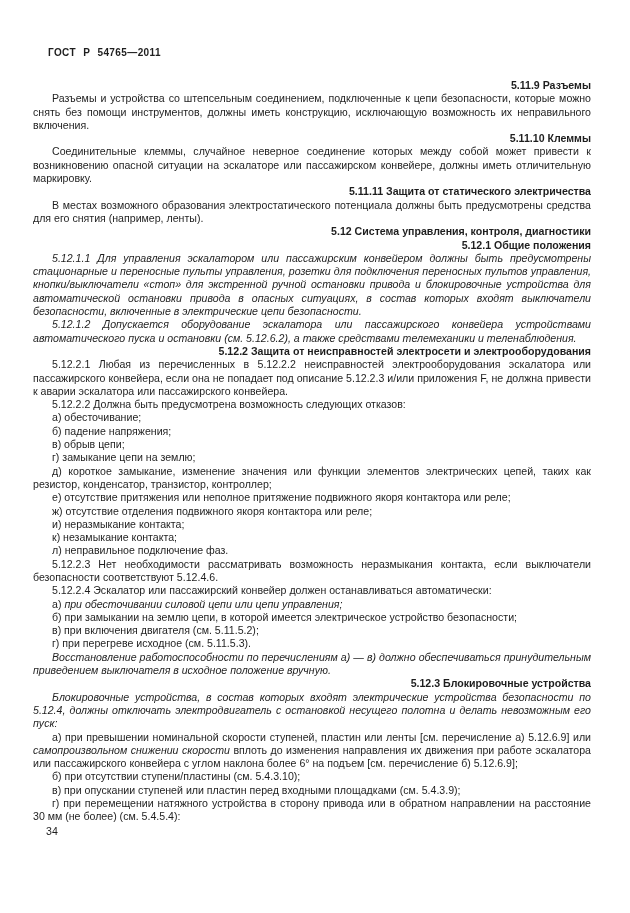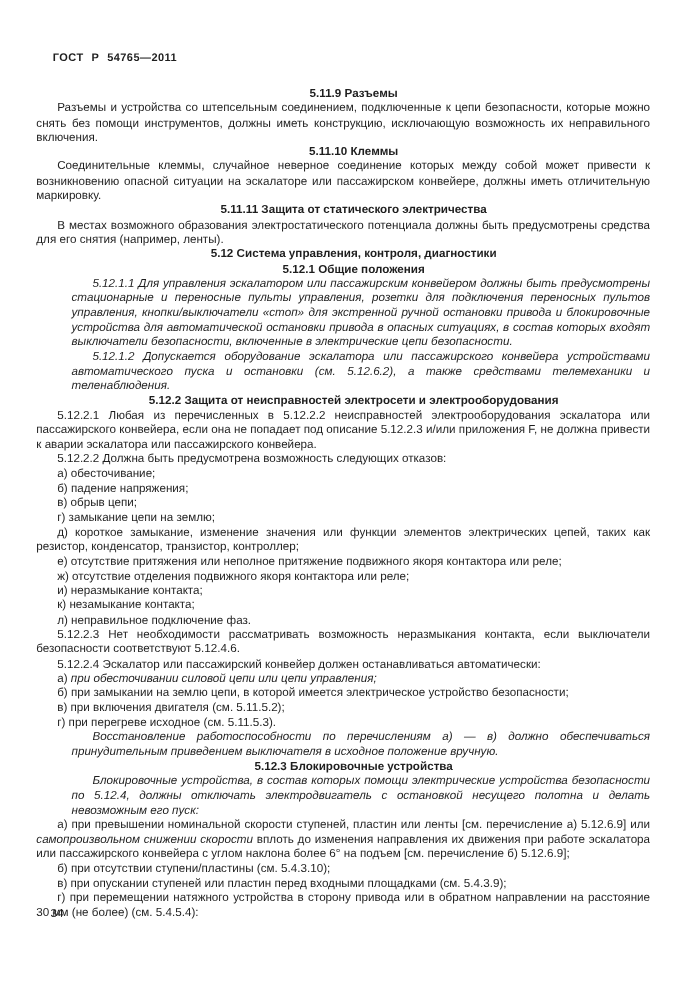--- a/index.html
+++ b/index.html
@@ -33,24 +33,24 @@
     hyphens: auto;
     -webkit-hyphens: auto;
   }
   .doc-body p {
     margin: 0;
     padding: 0;
     text-indent: 19px;
   }
   .doc-body p.heading {
     font-weight: bold;
-    text-align: center;
+    text-align: right;
     hyphens: none;
   }
-  .doc-body p.italic { font-style: italic; margin-left: 32px; }
+  .doc-body p.italic { font-style: italic; }
   .doc-body span.it { font-style: italic; }
   .page-number {
     position: absolute;
     left: 46px;
     top: 825px;
     font-size: 10.6px;
     text-align: right;
   }
 </style>
 </head>
@@ -83,20 +83,20 @@
     <p class="body">к) незамыкание контакта;</p>
     <p class="body">л) неправильное подключение фаз.</p>
     <p class="body">5.12.2.3 Нет необходимости рассматривать возможность неразмыкания контакта, если выключатели безопасности соответствуют 5.12.4.6.</p>
     <p class="body">5.12.2.4 Эскалатор или пассажирский конвейер должен останавливаться автоматически:</p>
     <p class="body"><span>а) </span><span class="it">при обесточивании силовой цепи или цепи управления;</span></p>
     <p class="body">б) при замыкании на землю цепи, в которой имеется электрическое устройство безопасности;</p>
     <p class="body">в) при включения двигателя (см. 5.11.5.2);</p>
     <p class="body">г) при перегреве исходное (см. 5.11.5.3).</p>
     <p class="italic">Восстановление работоспособности по перечислениям а) — в) должно обеспечиваться принудительным приведением выключателя в исходное положение вручную.</p>
     <p class="heading">5.12.3 Блокировочные устройства</p>
-    <p class="italic">Блокировочные устройства, в состав которых помощи электрические устройства безопасности по 5.12.4, должны отключать электродвигатель с остановкой несущего полотна и делать невозможным его пуск:</p>
+    <p class="italic">Блокировочные устройства, в состав которых входят электрические устройства безопасности по 5.12.4, должны отключать электродвигатель с остановкой несущего полотна и делать невозможным его пуск:</p>
     <p class="body"><span>а) при превышении номинальной скорости ступеней, пластин или ленты [см. перечисление а) 5.12.6.9] или </span><span class="it">самопроизвольном снижении скорости</span><span> вплоть до изменения направления их движения при работе эскалатора или пассажирского конвейера с углом наклона более 6° на подъем [см. перечисление б) 5.12.6.9];</span></p>
     <p class="body">б) при отсутствии ступени/пластины (см. 5.4.3.10);</p>
     <p class="body">в) при опускании ступеней или пластин перед входными площадками (см. 5.4.3.9);</p>
     <p class="body">г) при перемещении натяжного устройства в сторону привода или в обратном направлении на расстояние 30 мм (не более) (см. 5.4.5.4):</p>
   </div>
 
 <div class="page-number">34</div>
 
 </body></html>

